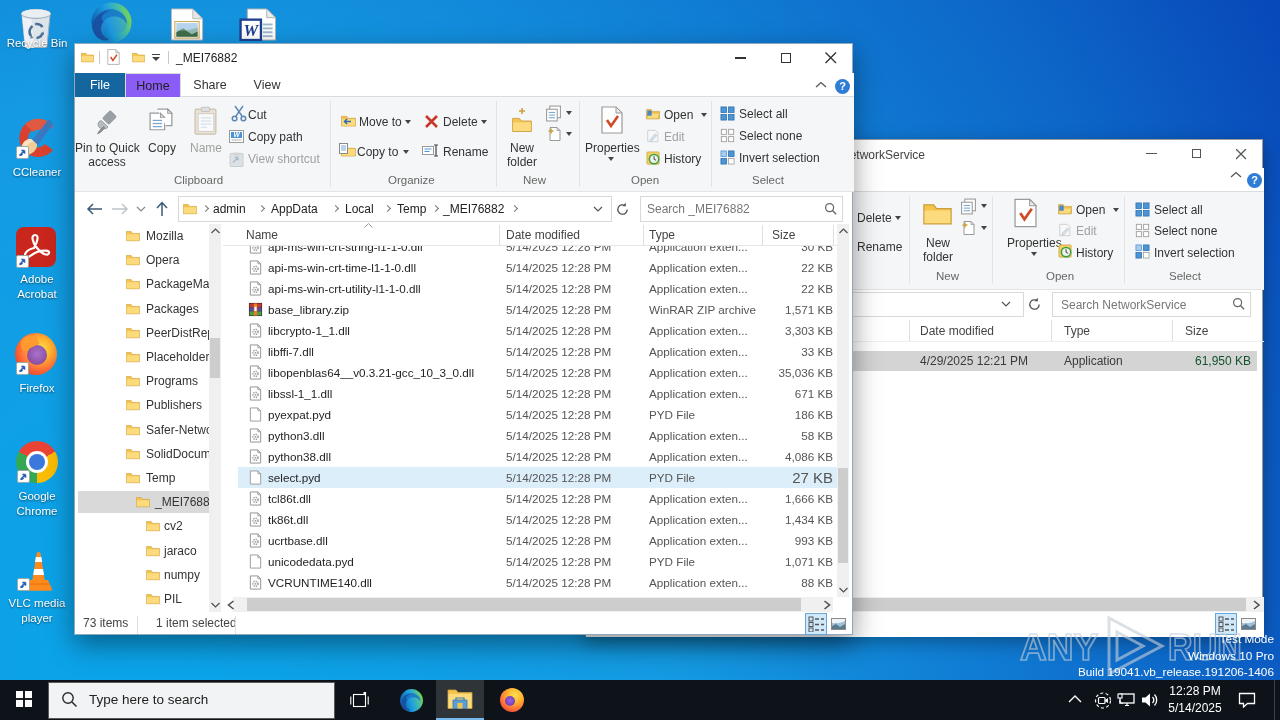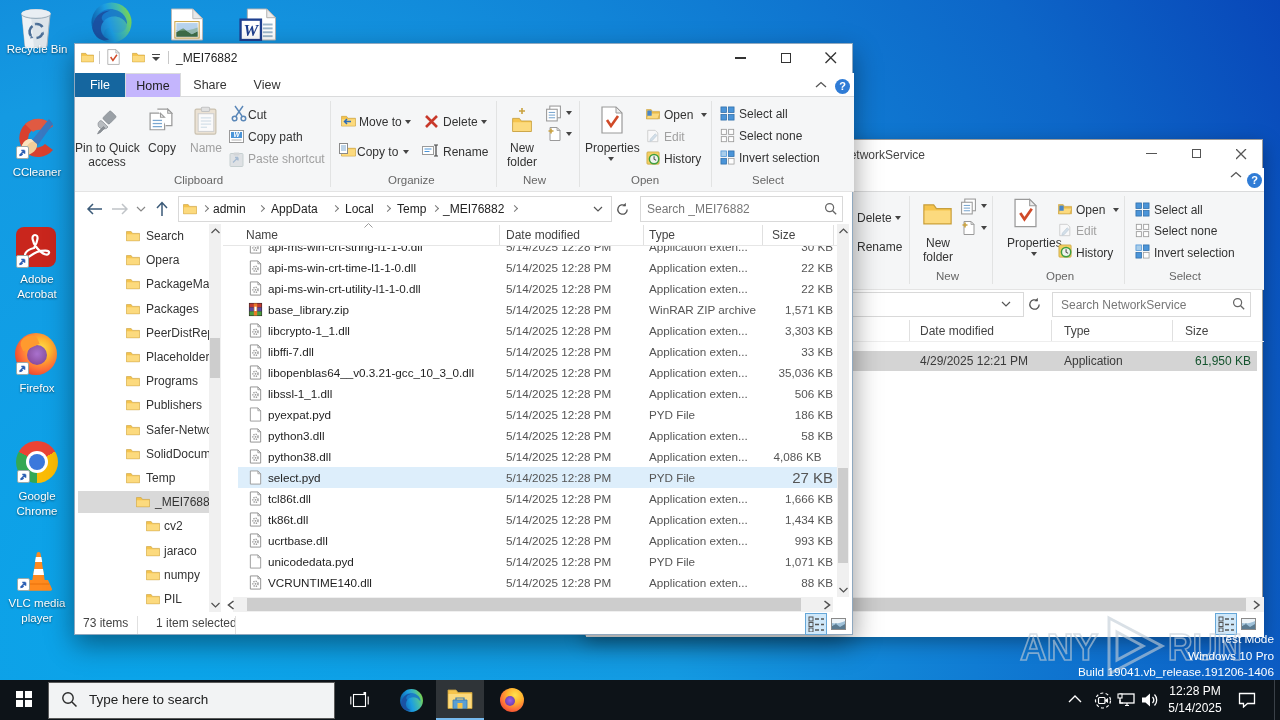--- a/index.html
+++ b/index.html
@@ -138,21 +138,21 @@
 <path d="M17 33 a7 7 0 0 1 1.5 -10"></path>
       <path d="M22 21 a7 7 0 0 1 6.5 3"></path>
       <path d="M28.5 30 a7 7 0 0 1 -6 5"></path>
 </g>
 <g fill="#5b7ba0">
       <path d="M16 35.5 l3.4 -.4 -2 -2.8 z"></path>
       <path d="M21 22.5 l3 -1.6 -3.2 -1.4 z"></path>
       <path d="M29.6 28.5 l.4 3.4 -3 -1.6 z"></path>
     </g>
 </svg>
-<div class="lbl" style="left:0px;top:42px;width:74px">Recycle Bin</div>
+<div class="lbl" style="left:0px;top:36px;width:74px">Recycle Bin</div>
 <svg class="a" style="left:15px;top:116px" width="44" height="44" viewBox="0 0 44 44">
 <path d="M38 10 A 19 19 0 1 0 38 34 L30 28 A 9.5 9.5 0 1 1 30 16 z" fill="#d8402f"></path>
 <path d="M38 10 A 19 19 0 0 0 10 8 L18 16 A 9.5 9.5 0 0 1 30 16 z" fill="#e05a42"></path>
 <path d="M34 3 L14 28 l6 5 L38 8 z" fill="#3a78c0"></path>
 <path d="M6 34 c0 -6 5 -12 10 -11 l6 5 c1 5 -5 11 -11 11 z" fill="#f0ce9a"></path>
 <path d="M6 34 c0 -6 5 -12 10 -11 l3 2.5 c-4 0 -9 5 -9 10.5 z" fill="#fae3bd"></path>
 </svg>
 <svg class="a" style="left:16px;top:146px" width="13" height="13">
     <rect x="0.5" y="0.5" width="12" height="12" rx="1.5" fill="#fff" stroke="#9aa"></rect>
     <path d="M3.5 9.5 L8.5 4.5 M8.5 4.5 h-3.2 M8.5 4.5 v3.2 M3.5 9.5 c1.8 0 2.4 -.6 3 -1.4" stroke="#2b5fb4" stroke-width="1.6" fill="none"></path>
@@ -369,21 +369,21 @@
 <div class="a" style="left:688px;top:0;width:45px;height:28px">
       <div class="a" style="left:18px;top:9px;width:10px;height:10px;border:1.4px solid #333"></div>
     </div>
 <div class="a" style="left:733px;top:0;width:46px;height:28px">
       <svg class="a" style="left:17px;top:8px" width="12" height="12">
         <path d="M0.5 0.5 L11 11 M11 0.5 L0.5 11" stroke="#333" stroke-width="1.4"></path>
       </svg>
     </div>
 <div class="a" style="left:0;top:29px;width:779px;height:24px;background:#fff;border-bottom:1px solid #dadbdc"></div>
 <div class="a" style="left:0;top:29px;width:50px;height:24px;background:#15669f;color:#fff;font-size:12.5px;text-align:center;line-height:24px">File</div>
-<div class="a" style="left:50px;top:29px;width:56px;height:25px;background:#c4b5fd;border:1px solid #dadbdc;border-bottom:none;font-size:12.5px;text-align:center;line-height:24px;color:#222">Home</div>
+<div class="a" style="left:50px;top:29px;width:56px;height:25px;background:#8b5cf6;border:1px solid #dadbdc;border-bottom:none;font-size:12.5px;text-align:center;line-height:24px;color:#222">Home</div>
 <div class="a" style="left:106px;top:29px;width:58px;height:24px;font-size:12.5px;text-align:center;line-height:24px;color:#333">Share</div>
 <div class="a" style="left:164px;top:29px;width:56px;height:24px;font-size:12.5px;text-align:center;line-height:24px;color:#333">View</div>
 <svg class="a" style="left:740px;top:37px" width="12" height="8">
       <path d="M1 6 l5 -4.5 5 4.5" fill="none" stroke="#555" stroke-width="1.3"></path>
     </svg>
 <div class="a" style="left:760px;top:35px;width:15px;height:15px;border-radius:50%;background:#2f7cd6;color:#fff;font-size:11px;font-weight:bold;text-align:center;line-height:15px">?</div>
 <div class="a" style="left:0;top:53px;width:779px;height:95px;background:#f5f6f7;border-bottom:1px solid #e4e4e4"></div>
 <div class="vsep" style="left:255px;top:57px;height:86px"></div>
 <div class="vsep" style="left:421px;top:57px;height:86px"></div>
 <div class="vsep" style="left:504px;top:57px;height:86px"></div>
@@ -415,21 +415,21 @@
       <rect x="2" y="2" width="11" height="6" fill="#4a94d8"></rect>
       <text x="7.5" y="7.3" font-size="6.5" fill="#fff" text-anchor="middle" font-weight="bold" font-style="italic">W</text>
       <path d="M2.5 10 h10" stroke="#b0b0b0"></path>
     </svg>
 <div class="t" style="left:173px;top:86px">Copy path</div>
 <svg class="a" style="left:154px;top:108px" width="15" height="15" opacity=".5" viewBox="0 0 15 15">
       <rect x="1" y="1.5" width="13" height="13" rx="1" fill="#c8cdd2" stroke="#9aa"></rect>
       <rect x="4.5" y="0.5" width="6" height="3" rx="1" fill="#b0b6ba"></rect>
       <path d="M4 10.5 L9 5.5 M9 5.5 h-3 M9 5.5 v3" stroke="#5a82b0" stroke-width="1.3" fill="none"></path>
     </svg>
-<div class="t gy" style="left:173px;top:108px">Paste shortcut</div>
+<div class="t gy" style="left:173px;top:108px">View shortcut</div>
 <div class="glbl" style="left:99px;top:130px">Clipboard</div>
 <svg class="a" style="left:266px;top:70px" width="15" height="13">
       <use href="#folder" width="15" height="13"></use>
     </svg>
 <svg class="a" style="left:268px;top:74px" width="9" height="7">
       <path d="M8 3.5 h-6 M4 1 L1.5 3.5 L4 6" stroke="#2b6cb8" stroke-width="1.5" fill="none"></path>
     </svg>
 <div class="t" style="left:284px;top:71px">Move to</div>
     <div class="dn" style="left:330px;top:76px"></div>
 <svg class="a" style="left:266px;top:100px" width="15" height="13">
@@ -534,21 +534,21 @@
     </svg>
 <div class="a" style="left:565px;top:152px;width:203px;height:26px;background:#fff;border:1px solid #d9d9d9"></div>
 <div class="t" style="left:572px;top:158px;color:#777">Search _MEI76882</div>
 <svg class="a" style="left:749px;top:158px" width="14" height="14">
       <use href="#magn" width="14" height="14"></use>
     </svg>
 <div class="a ell" style="left:0;top:180px;width:134px;height:388px">
 <svg class="a" style="left:51px;top:5px" width="14" height="13">
         <use href="#folder" width="14" height="13"></use>
       </svg>
-<div class="t" style="left:71px;top:5px;color:#333">Search</div>
+<div class="t" style="left:71px;top:5px;color:#333">Mozilla</div>
 <svg class="a" style="left:51px;top:29px" width="14" height="13">
         <use href="#folder" width="14" height="13"></use>
       </svg>
 <div class="t" style="left:71px;top:29px;color:#333">Opera</div>
 <svg class="a" style="left:51px;top:53px" width="14" height="13">
         <use href="#folder" width="14" height="13"></use>
       </svg>
 <div class="t" style="left:71px;top:53px;color:#333">PackageMana</div>
 <svg class="a" style="left:51px;top:78px" width="14" height="13">
         <use href="#folder" width="14" height="13"></use>
@@ -673,42 +673,42 @@
 <div class="t" style="left:45px;top:120px;color:#1e1e1e;font-size:11.7px">libopenblas64__v0.3.21-gcc_10_3_0.dll</div>
 <div class="t" style="left:283px;top:120px;color:#555;font-size:11.7px">5/14/2025 12:28 PM</div>
 <div class="t" style="left:426px;top:120px;color:#555;font-size:11.7px">Application exten...</div>
 <div class="t" style="left:539px;top:120px;width:71px;text-align:right;color:#555;font-size:11.7px">35,036 KB</div>
 <svg class="a" style="left:25px;top:140px" width="15" height="15">
         <use href="#dllpage" width="15" height="15"></use>
       </svg>
 <div class="t" style="left:45px;top:141px;color:#1e1e1e;font-size:11.7px">libssl-1_1.dll</div>
 <div class="t" style="left:283px;top:141px;color:#555;font-size:11.7px">5/14/2025 12:28 PM</div>
 <div class="t" style="left:426px;top:141px;color:#555;font-size:11.7px">Application exten...</div>
-<div class="t" style="left:539px;top:141px;width:71px;text-align:right;color:#555;font-size:11.7px">506 KB</div>
+<div class="t" style="left:539px;top:141px;width:71px;text-align:right;color:#555;font-size:11.7px">671 KB</div>
 <svg class="a" style="left:25px;top:161px" width="15" height="15">
         <use href="#page" width="15" height="15"></use>
       </svg>
 <div class="t" style="left:45px;top:162px;color:#1e1e1e;font-size:11.7px">pyexpat.pyd</div>
 <div class="t" style="left:283px;top:162px;color:#555;font-size:11.7px">5/14/2025 12:28 PM</div>
 <div class="t" style="left:426px;top:162px;color:#555;font-size:11.7px">PYD File</div>
 <div class="t" style="left:539px;top:162px;width:71px;text-align:right;color:#555;font-size:11.7px">186 KB</div>
 <svg class="a" style="left:25px;top:182px" width="15" height="15">
         <use href="#dllpage" width="15" height="15"></use>
       </svg>
 <div class="t" style="left:45px;top:183px;color:#1e1e1e;font-size:11.7px">python3.dll</div>
 <div class="t" style="left:283px;top:183px;color:#555;font-size:11.7px">5/14/2025 12:28 PM</div>
 <div class="t" style="left:426px;top:183px;color:#555;font-size:11.7px">Application exten...</div>
 <div class="t" style="left:539px;top:183px;width:71px;text-align:right;color:#555;font-size:11.7px">58 KB</div>
 <svg class="a" style="left:25px;top:203px" width="15" height="15">
         <use href="#dllpage" width="15" height="15"></use>
       </svg>
 <div class="t" style="left:45px;top:204px;color:#1e1e1e;font-size:11.7px">python38.dll</div>
 <div class="t" style="left:283px;top:204px;color:#555;font-size:11.7px">5/14/2025 12:28 PM</div>
 <div class="t" style="left:426px;top:204px;color:#555;font-size:11.7px">Application exten...</div>
-<div class="t" style="left:539px;top:204px;width:71px;text-align:center;color:#555;font-size:11.7px">4,086 KB</div>
+<div class="t" style="left:539px;top:204px;width:71px;text-align:right;color:#555;font-size:11.7px">4,086 KB</div>
 <div class="a" style="left:15px;top:221px;width:599px;height:21px;background:#ddeefb"></div>
 <svg class="a" style="left:25px;top:224px" width="15" height="15">
         <use href="#page" width="15" height="15"></use>
       </svg>
 <div class="t" style="left:45px;top:225px;color:#1e1e1e;font-size:11.7px">select.pyd</div>
 <div class="t" style="left:283px;top:225px;color:#555;font-size:11.7px">5/14/2025 12:28 PM</div>
 <div class="t" style="left:426px;top:225px;color:#555;font-size:11.7px">PYD File</div>
 <div class="t" style="left:539px;top:225px;width:71px;text-align:right;color:#555;font-size:15px">27 KB</div>
 <svg class="a" style="left:25px;top:245px" width="15" height="15">
         <use href="#dllpage" width="15" height="15"></use>

